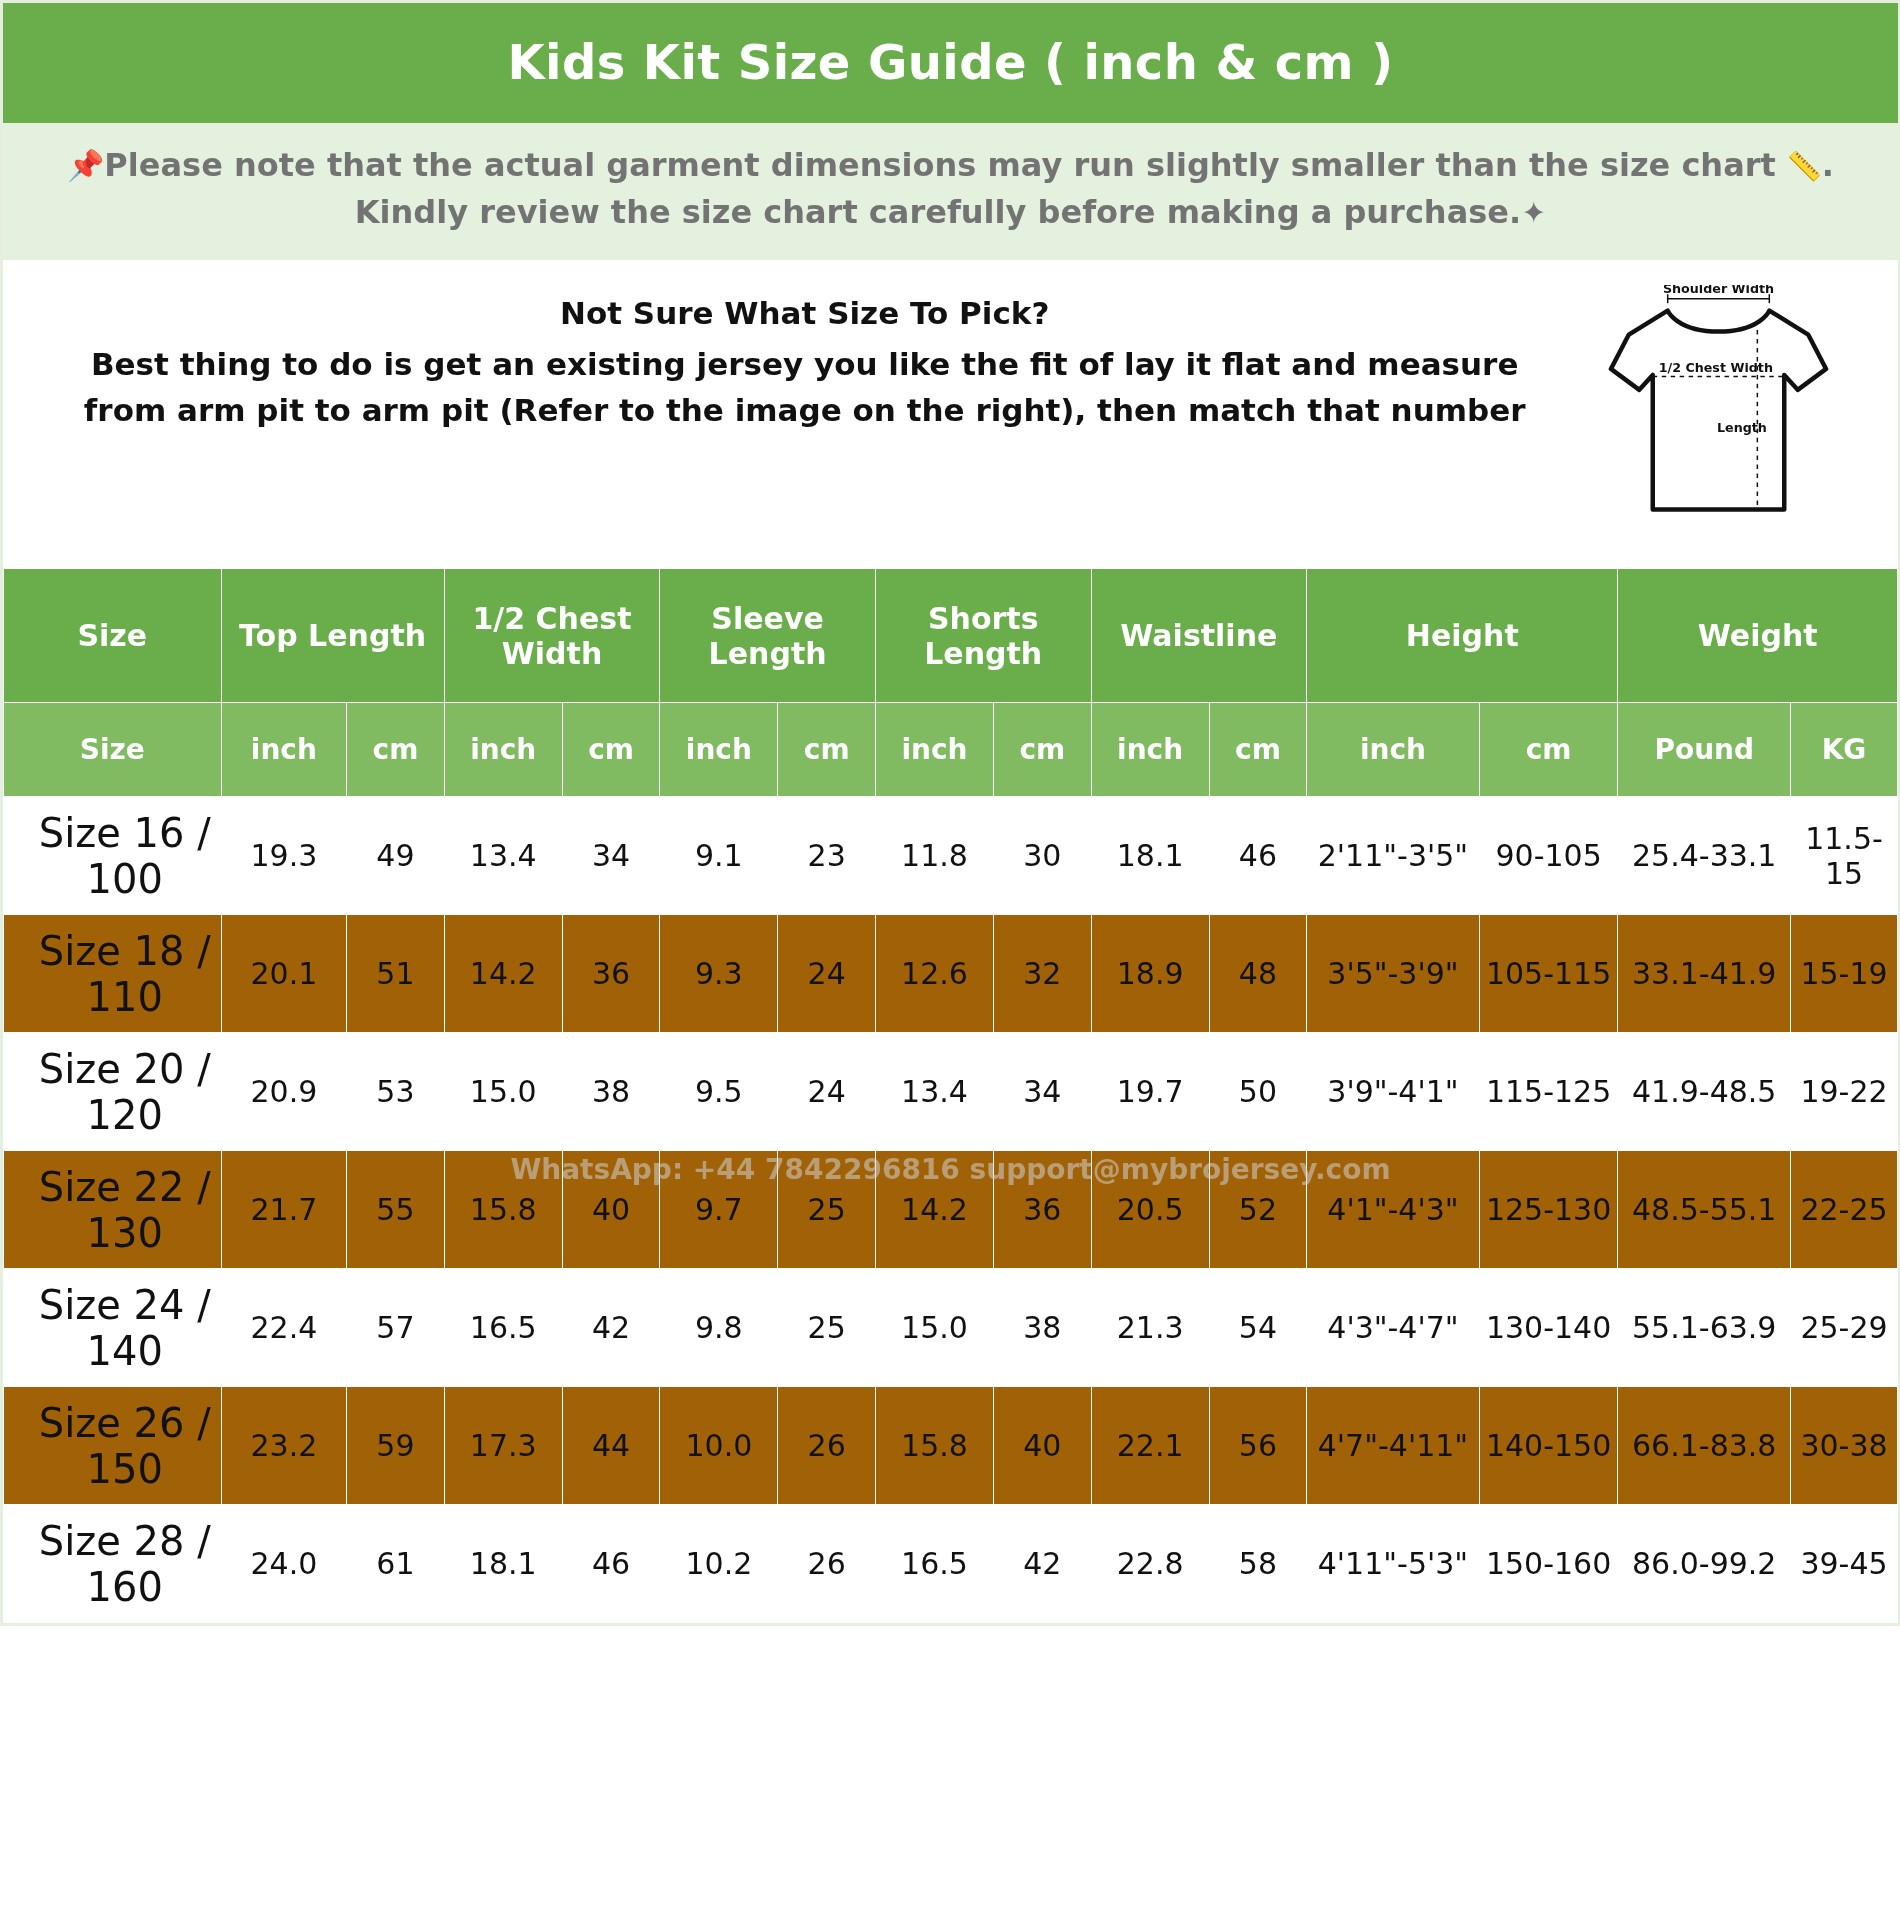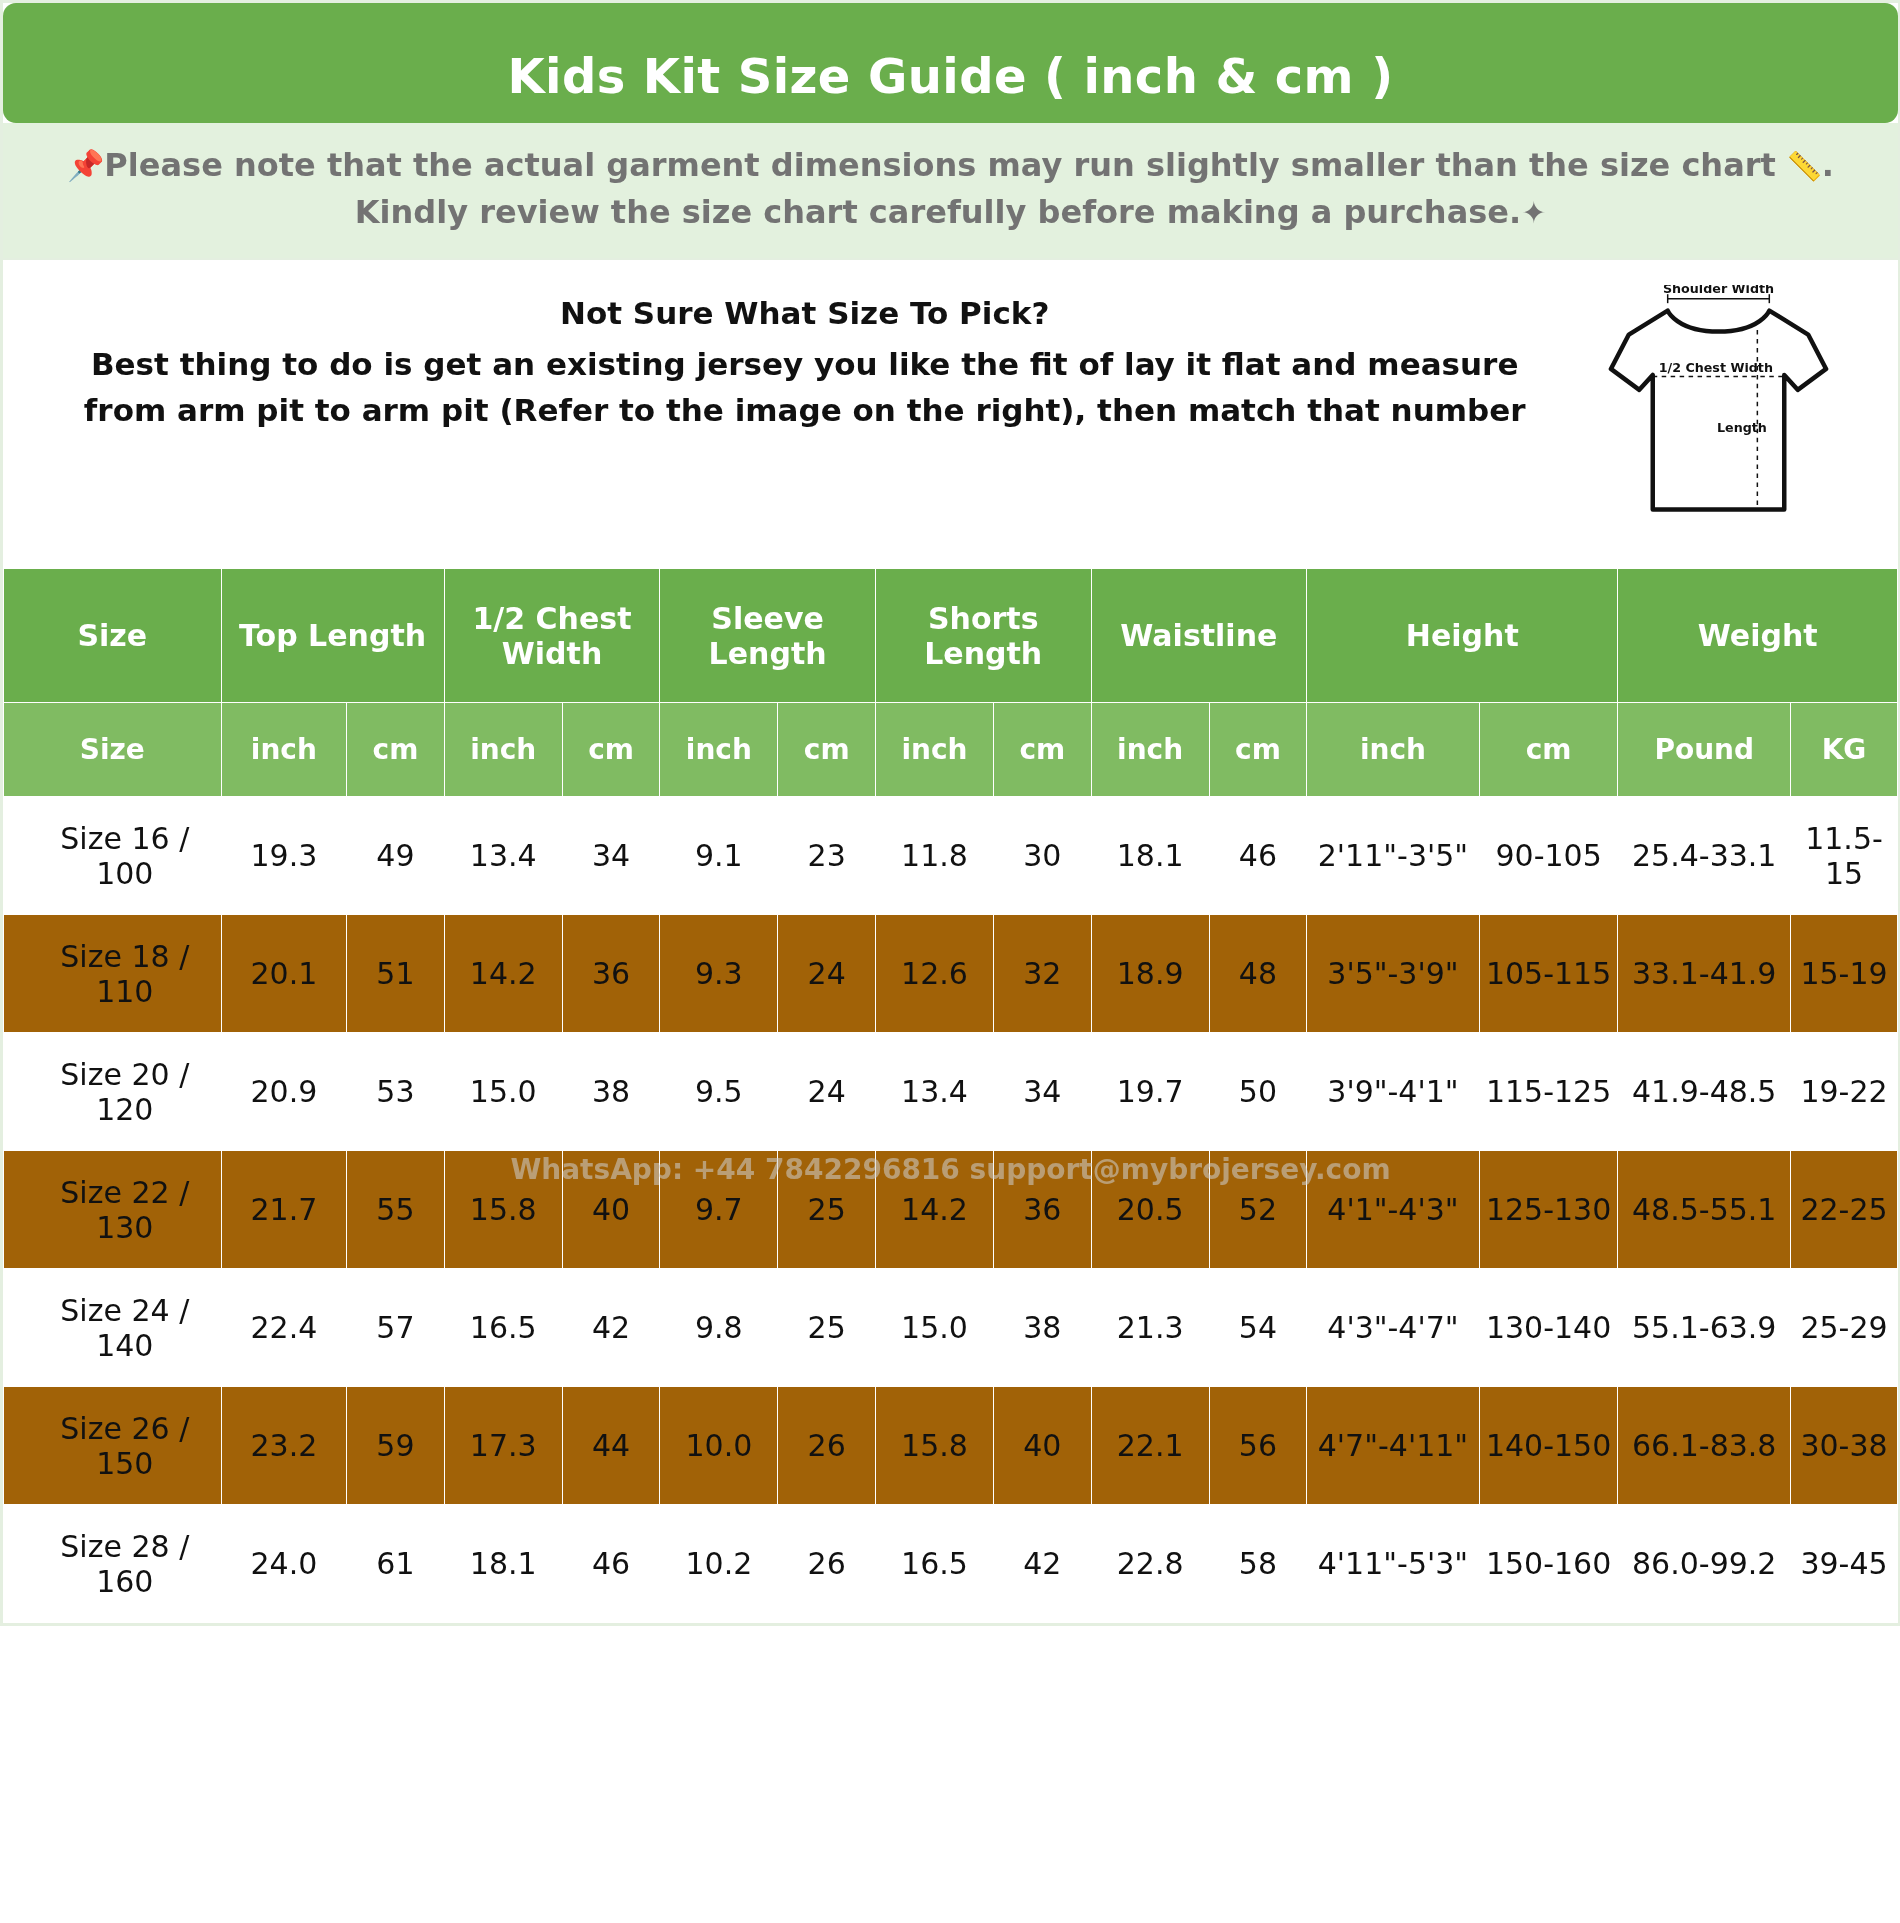--- a/index.html
+++ b/index.html
@@ -23,23 +23,22 @@
     background: #6aae4c;
     color: #ffffff;
     text-align: center;
     font-size: 48px;
     font-weight: bold;
     letter-spacing: 0.4px;
     padding: 16.4px 7.5px 19.4px 7.5px;
     box-sizing: border-box;
     height: 120px;
     display: flex;
-    align-items: flex-end;
+    align-items: center;
     justify-content: center;
-    border-radius: 13px;
   }
   
   .note-band {
     background: #e3f1de;
     padding: 19.4px 15px 22.4px 15px;
     text-align: center;
     box-sizing: border-box;
   }
   .note-line {
     color: #737373;
@@ -113,21 +112,21 @@
   tbody td {
     font-size: 30px;
     color: #111111;
     height: 111px;
     padding: 3px 3px;
     font-weight: normal;
     border: 1.5px solid #cfe3c6;
   }
   tbody tr.even td { background: #ffffff; }
   tbody tr.odd td  { background: #a16207; }
-  tbody td.size-cell { font-size: 30px; padding-left: 28px; }
+  tbody td.size-cell { font-size: 40px; padding-left: 28px; }
 
   
   .table-wrap { position: relative; }
   .watermark {
     position: absolute;
     left: 0;
     right: 0;
     top: 585px;
     text-align: center;
     color: #cfcfcf;

